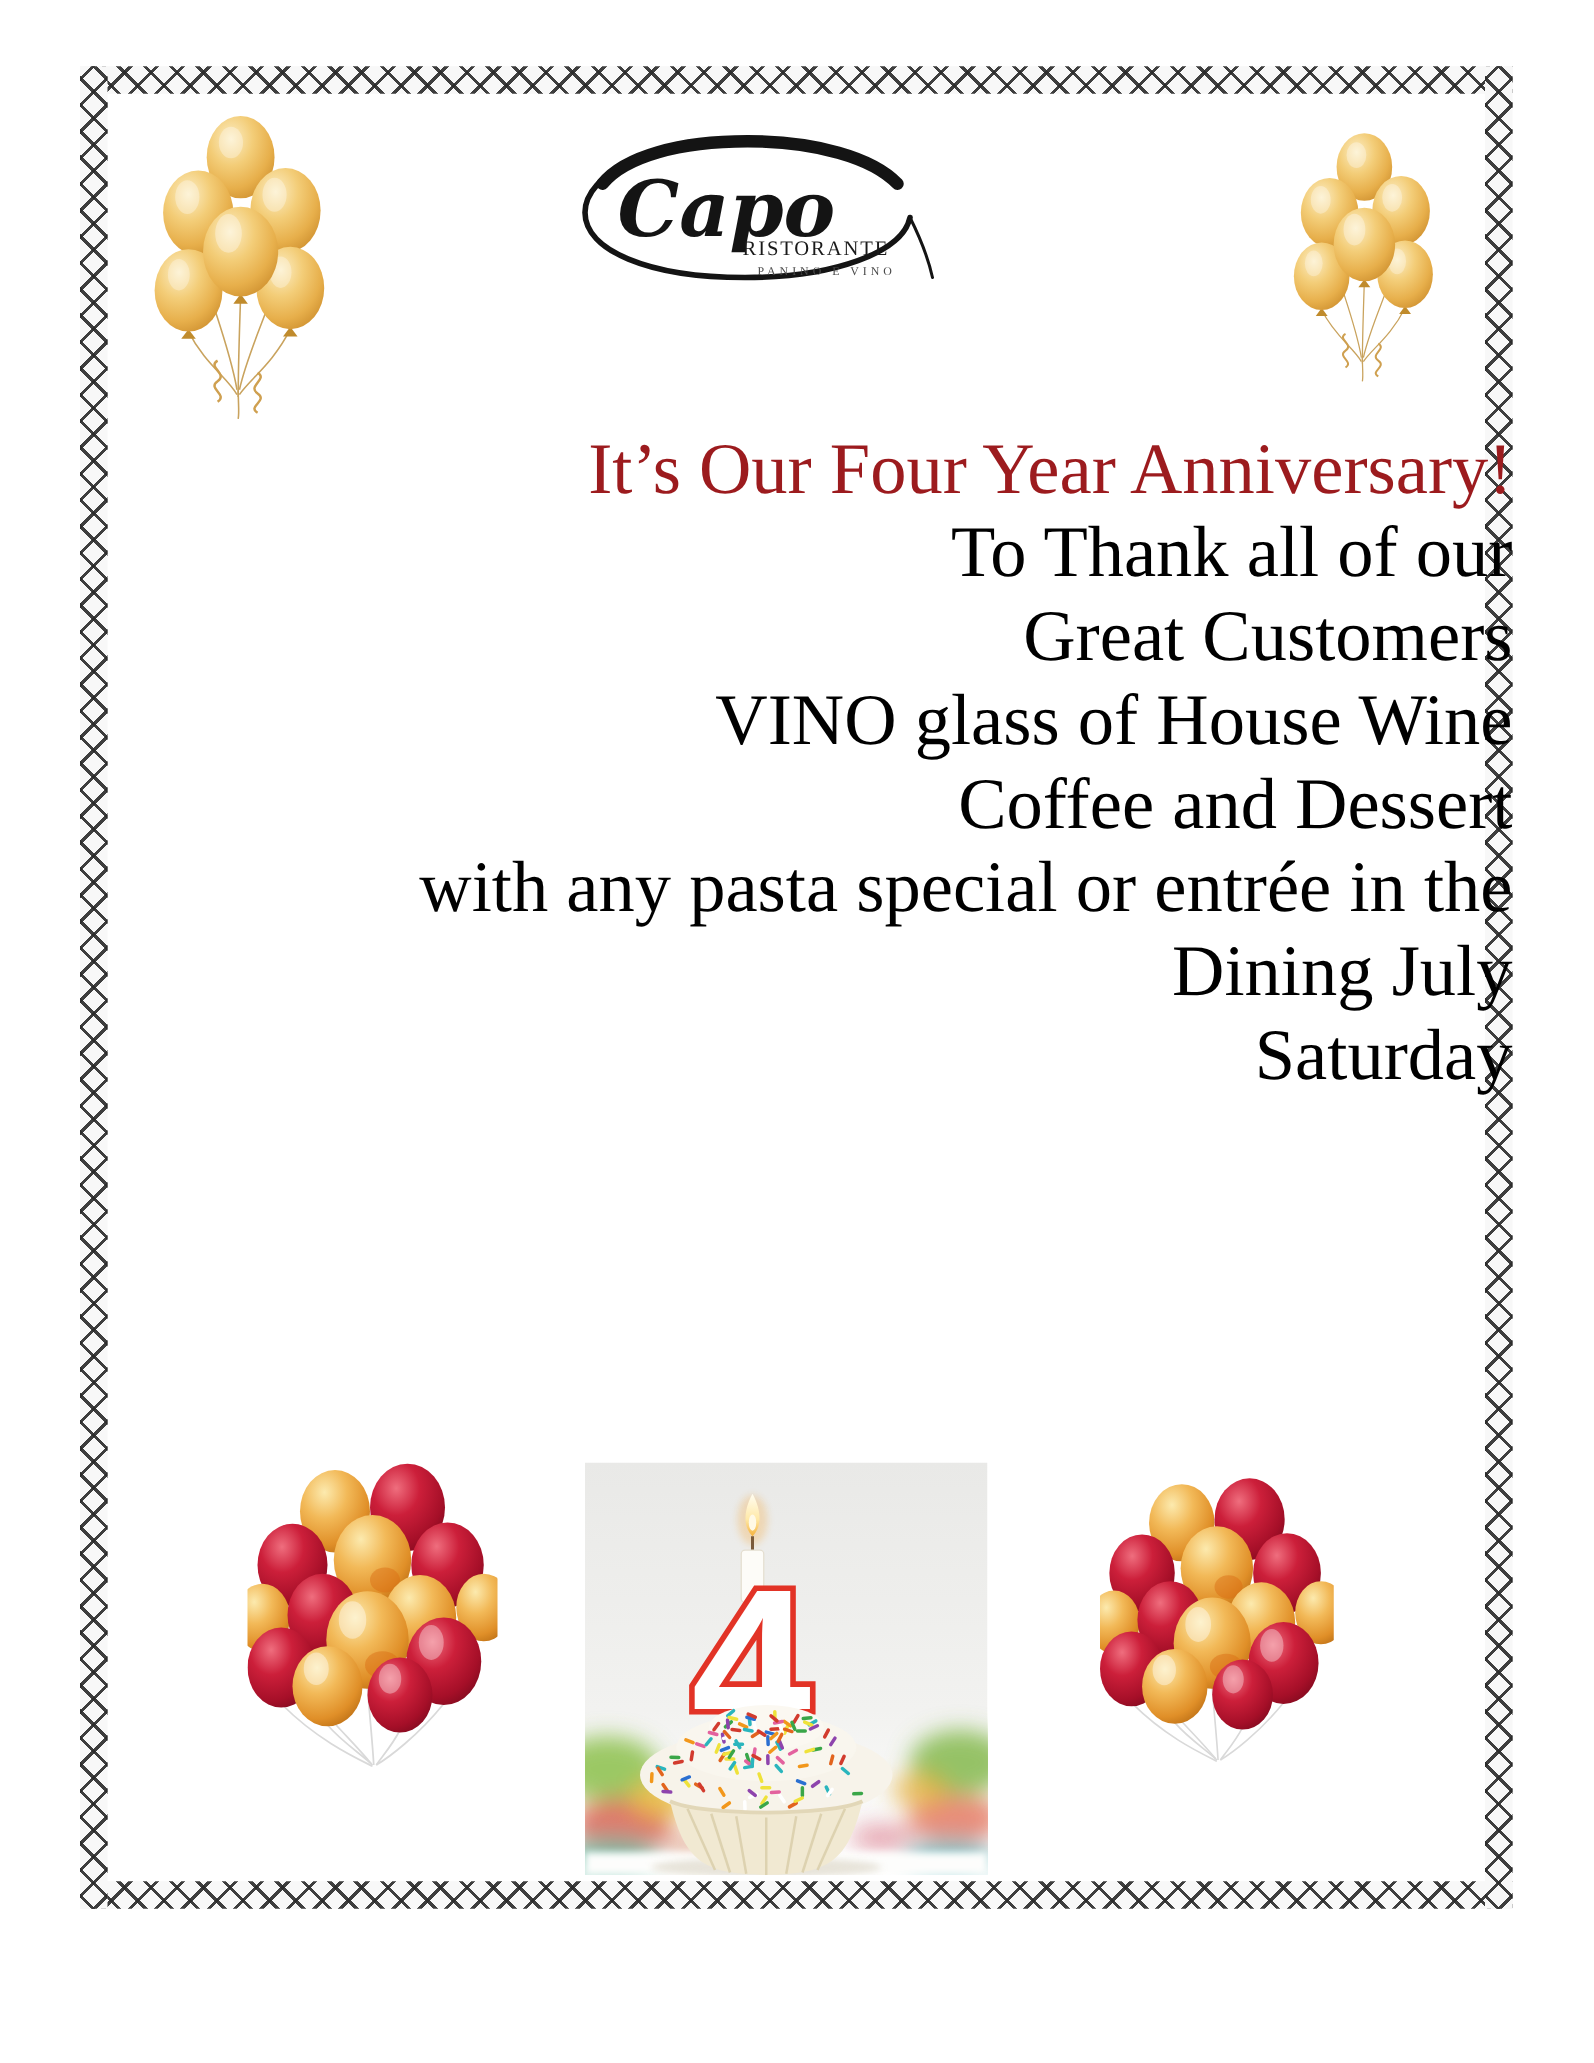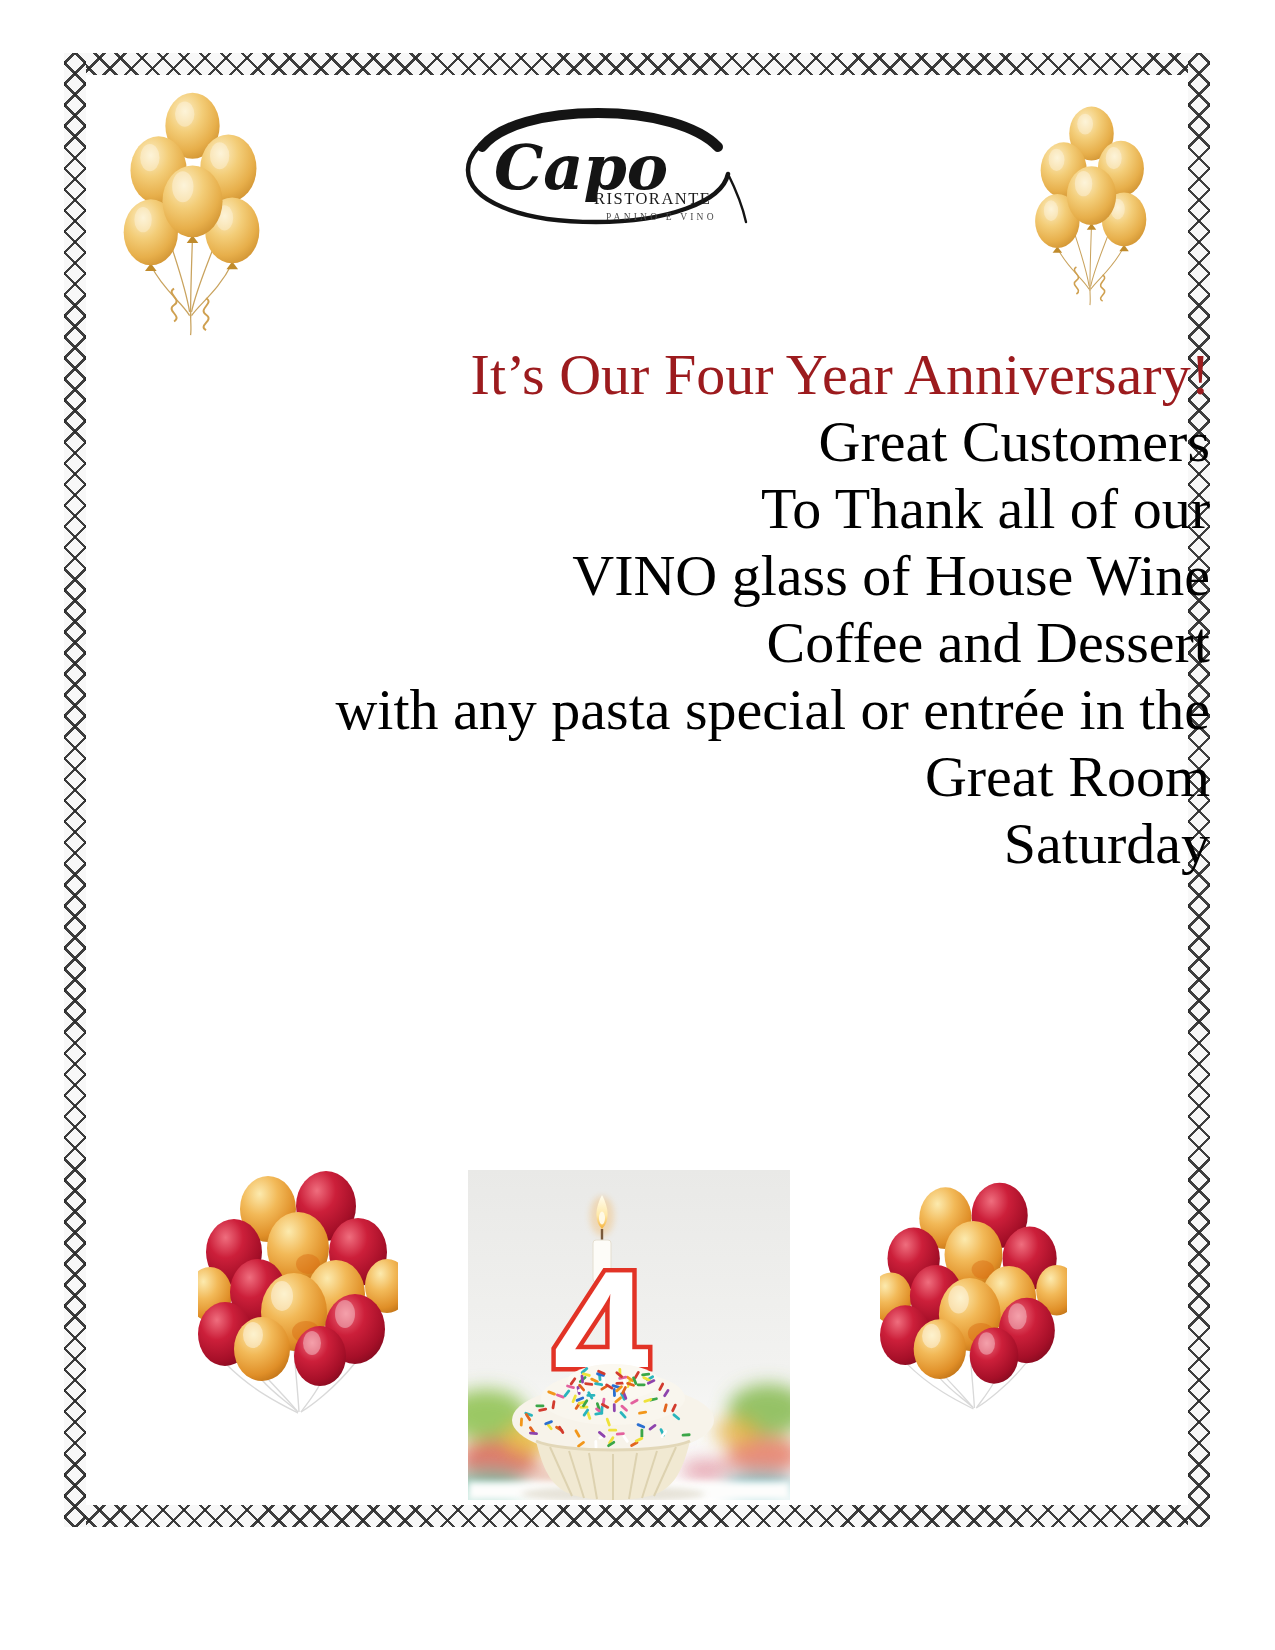--- a/index.html
+++ b/index.html
@@ -120,26 +120,26 @@
       <ellipse cx="126" cy="150" rx="28" ry="34" fill="url(#gb)"></ellipse>
       <ellipse cx="118" cy="137" rx="9" ry="13" fill="#ffffff" opacity="0.30"></ellipse>
       <polygon points="85,155 79,163 91,163" fill="#c08b2c"></polygon>
       <ellipse cx="85" cy="120" rx="31" ry="37" fill="url(#gb)"></ellipse>
       <ellipse cx="75" cy="105" rx="11" ry="16" fill="#ffffff" opacity="0.34"></ellipse>
     </g>
   </svg>
 
   <div class="textblock">
     <div class="headline">It’s Our Four Year Anniversary!</div>
+    <div class="line">To Thank all of our</div>
     <div class="line">Great Customers</div>
-    <div class="line">To Thank all of our</div>
     <div class="line">VINO glass of House Wine</div>
     <div class="line">Coffee and Dessert</div>
     <div class="line">with any pasta special or entrée in the</div>
-    <div class="line">Great Room</div>
+    <div class="line">Dining July</div>
     <div class="line">Saturday</div>
   </div>
 
   <svg class="deco" style="left:198px;top:1164px" width="200" height="250" viewBox="0 0 200 250">
     <defs>
       <radialGradient id="redM" cx="35%" cy="28%" r="82%">
         <stop offset="0%" stop-color="#ef6e7e"></stop>
         <stop offset="38%" stop-color="#cc1f3a"></stop>
         <stop offset="78%" stop-color="#a50f28"></stop>
         <stop offset="100%" stop-color="#7f0a1e"></stop>

